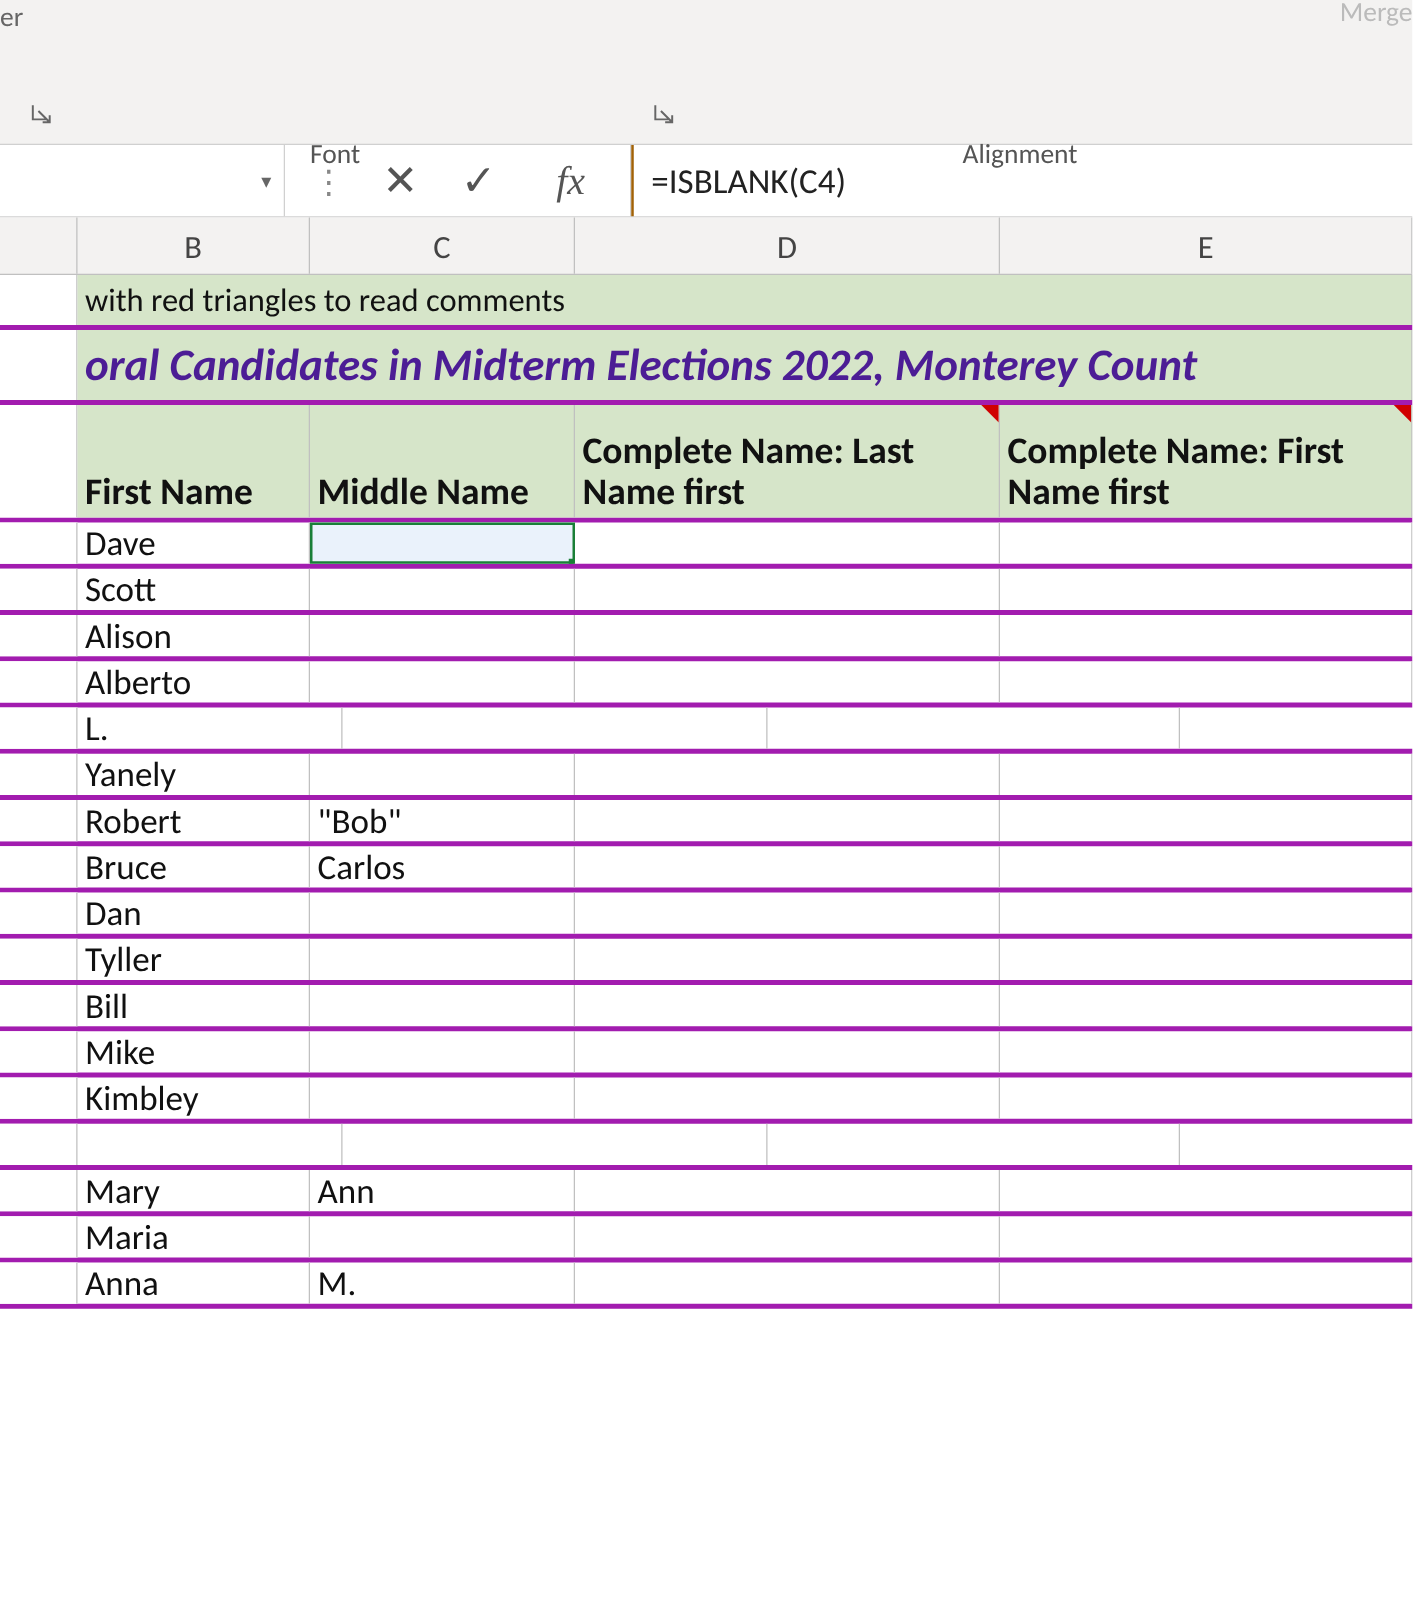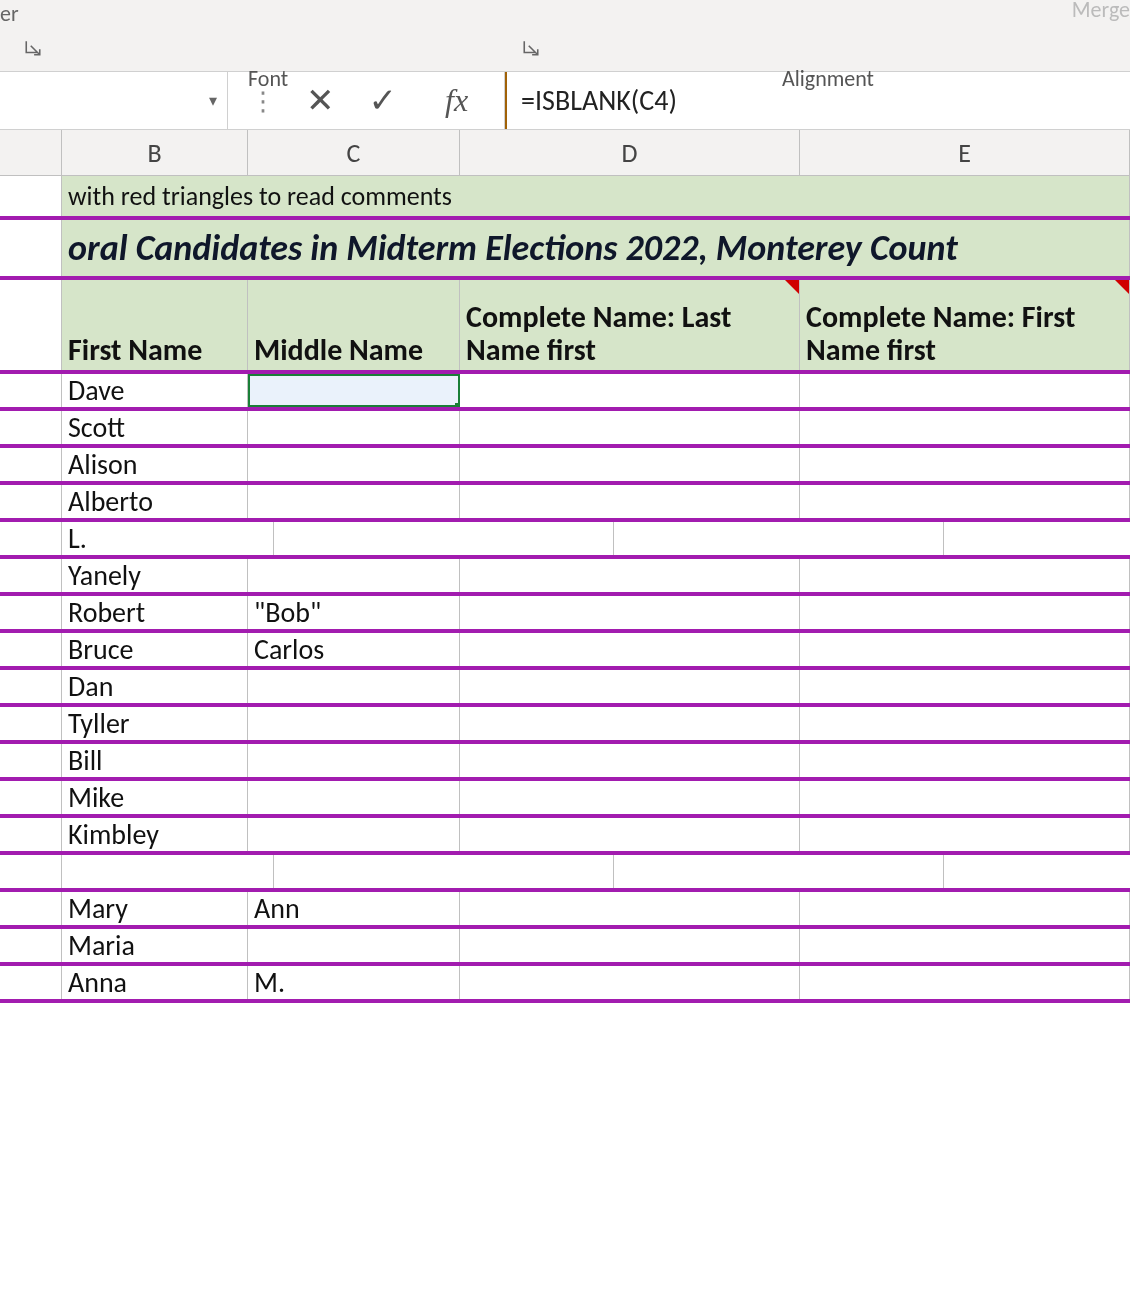--- a/index.html
+++ b/index.html
@@ -9,41 +9,41 @@
     font-family: Calibri, "Segoe UI", Arial, sans-serif;
     background: #ffffff;
     overflow: hidden;
     width: 1130px;
     height: 1296px;
   }
 
   
   .ribbon-fragment {
     background: #f3f2f1;
-    height: 72px;
+    height: 116px;
     position: relative;
     border-bottom: 1px solid #d0d0d0;
   }
   .ribbon-text-fragment {
     position: absolute;
     top: 0;
     left: 0;
     font-size: 22px;
     color: #666;
   }
   .group-labels {
     position: absolute;
     bottom: 6px;
     width: 100%;
     display: flex;
     font-size: 22px;
     color: #555;
   }
   .group-font { position:absolute; left:248px; }
-  .group-align { position:absolute; left:770px;margin-left:12px; }
+  .group-align { position:absolute; left:770px; }
   .launcher-1 { position:absolute; left:24px; bottom:10px; }
   .launcher-2 { position:absolute; left:522px; bottom:10px; }
   .launcher-icon svg { width:18px; height:18px; }
   .merge-cut { position:absolute; top:-4px; right:0; font-size:22px; color:#bbb; }
 
   
   .formula-row {
     display: flex;
     align-items: stretch;
     height: 58px;
@@ -127,21 +127,21 @@
     padding:2px 6px;
     display:flex;
     align-items:center;
     font-size:28px;
     color:#111;
     white-space:nowrap;
     overflow:hidden;
   }
   .cell.colA { background:#fff; }
   .green-bg { background:#d6e5c9; }
-  .title-text { font-size:36px; font-weight:700; font-style:italic; color:#0f172a; }
+  .title-text { font-size:36px; font-weight:700; font-style:italic; color:#4c1d95; }
   .colhdr-text { font-size:30px; font-weight:700; align-items:flex-end; padding-bottom:4px; white-space:normal; line-height:1.1; }
 
   
   .active-cell {
     background:#eaf2fb !important;
     outline:2px solid #1a7f37;
     outline-offset:-2px;
     position:relative;
     z-index:5;
   }

